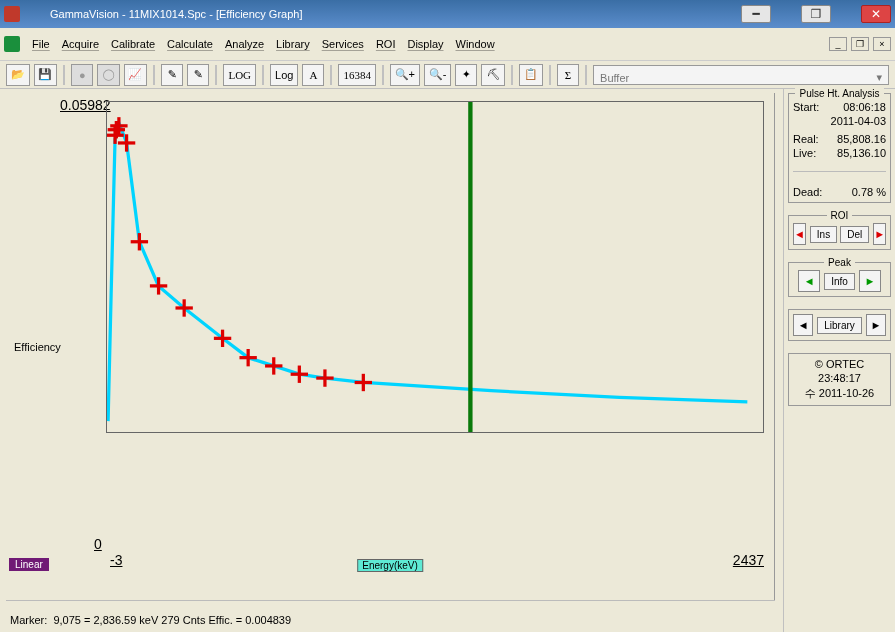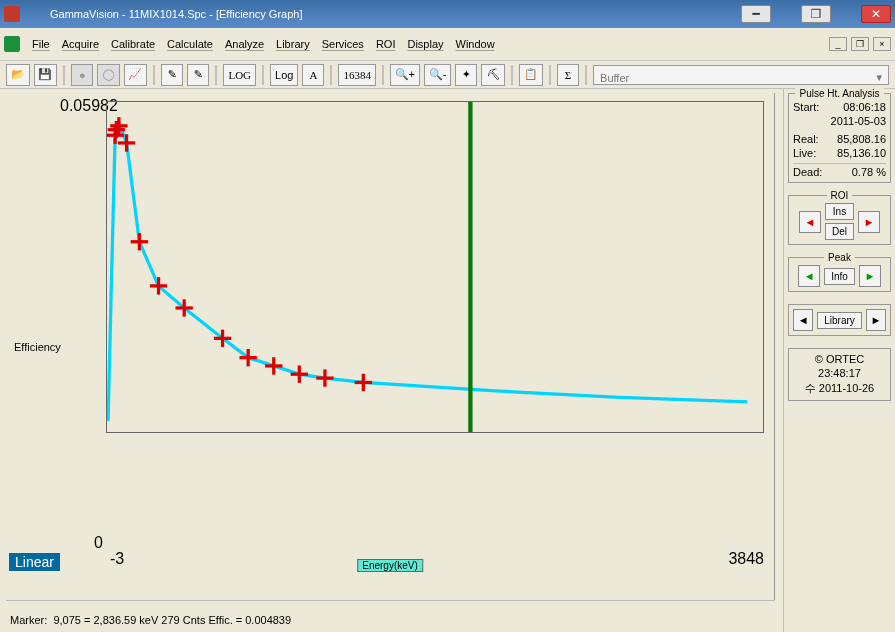--- a/index.html
+++ b/index.html
@@ -18,24 +18,24 @@
   .toolbar { height: 28px; background: #ece9d8; display: flex; align-items: center; padding: 2px 6px; gap: 4px; border-bottom: 1px solid #c0c0c0; }
   .tbtn { min-width: 22px; height: 22px; border: 1px solid #999; background: #f4f4f4; display: inline-flex; align-items: center; justify-content: center; padding: 0 4px; cursor: pointer; font-family: serif; }
   .tbtn.disabled { color: #999; background: #ddd; cursor: default; }
   .tsep { width: 2px; height: 20px; background: #c0c0c0; margin: 0 2px; }
   .tsel { flex: 1; height: 20px; border: 1px solid #999; background: #f4f4f4; display: flex; align-items: flex-end; padding: 0 6px; color: #777; }
   .tsel .chev { margin-left: auto; }
   .main { display: flex; height: 554px; }
   .plotarea { flex: 1; padding: 4px 8px 4px 6px; display: flex; flex-direction: column; }
   .chartwrap { flex: 1; position: relative; border-right: 1px solid #999; }
   .ylabel { position: absolute; left: 8px; top: 50%; transform: translateY(-50%); }
-  .axisnum { position: absolute; font-size: 16px; }
+  .axisnum { position: absolute; font-size: 14px; text-decoration: underline; }
   .chart-svg { position: absolute; left: 100px; top: 8px; right: 10px; bottom: 48px; border: 1px solid #666; }
   .xlab { position: absolute; left: 50%; bottom: 28px; transform: translateX(-50%); background: #5eead4; border: 1px solid #666; padding: 0 4px; font-size: 10px; }
-  .linear-badge { position: absolute; left: 3px; bottom: 29px; background: #0369a1; color: #fff; padding: 1px 6px; font-size: 14px; }
+  .linear-badge { position: absolute; left: 3px; bottom: 29px; background: #701a75; color: #fff; padding: 1px 6px; font-size: 10px; }
   .statuslines { padding: 12px 4px; border-top: 1px solid #bbb; line-height: 14px; }
   .side { width: 112px; padding: 4px 4px; display: flex; flex-direction: column; gap: 12px; border-left: 1px solid #c0c0c0; }
   .panel { border: 1px solid #999; padding: 4px; display: flex; flex-direction: column; gap: 2px; }
   .panel .legend { margin-top: -10px; margin-left: auto; margin-right: auto; background: #ece9d8; padding: 0 4px; font-size: 10px; }
   .row { display: flex; justify-content: space-between; font-size: 10px; }
   .btn { border: 1px solid #888; background: #f4f4f4; padding: 2px 6px; text-align: center; cursor: pointer; font-size: 10px; }
   .btnrow { display: flex; gap: 4px; justify-content: center; align-items: center; }
   .iconbtn { width: 22px; height: 22px; border: 1px solid #888; background: #f4f4f4; display: inline-flex; align-items: center; justify-content: center; cursor: pointer; }
 </style>
 </head>
@@ -126,21 +126,21 @@
   </div>
 </div>
 
 <div class="main">
   <div class="plotarea">
     <div class="chartwrap">
       <div class="ylabel">Efficiency</div>
       <div class="axisnum" style="left:54px; top:4px;">0.05982</div>
       <div class="axisnum" style="left:88px; bottom:48px;">0</div>
       <div class="axisnum" style="left:104px; bottom:32px;">-3</div>
-      <div class="axisnum" style="right:10px; bottom:32px;">3848</div>
+      <div class="axisnum" style="right:10px; bottom:32px;">2437</div>
       <div class="xlab">Energy(keV)</div>
       <div class="linear-badge">Linear</div>
       <svg class="chart-svg" id="chart" viewBox="0 0 302 152">
           <path d="M0.5,146.9 L1.9,88.5 L3.7,17.3 L5.5,9.7 L9.0,18.6 L14.9,64.3 L23.7,84.7 L35.5,94.8 L53.2,108.8 L65.0,117.7 L76.8,121.5 L88.5,125.3 L100.3,127.1 L118.0,129.1 L176.9,132.9 L235.8,136.0 L294.8,138.0" stroke="#00d4ff" stroke-width="1.5" fill="none"></path>
           <line x1="167.295392118611" y1="0" x2="167.295392118611" y2="152" stroke="#0a7a0a" stroke-width="2"></line>
           <line x1="-0.2883339836129535" y1="15.2965563356737" x2="7.7116660163870465" y2="15.2965563356737" stroke="#d00" stroke-width="1.5"></line>
           <line x1="3.7116660163870465" y1="11.2965563356737" x2="3.7116660163870465" y2="19.2965563356737" stroke="#d00" stroke-width="1.5"></line>
           <line x1="0.3008193523214988" y1="12.755600133734532" x2="8.300819352321499" y2="12.755600133734532" stroke="#d00" stroke-width="1.5"></line>
           <line x1="4.300819352321499" y1="8.755600133734532" x2="4.300819352321499" y2="16.755600133734532" stroke="#d00" stroke-width="1.5"></line>
           <line x1="1.4791260241904016" y1="10.976930792377118" x2="9.479126024190402" y2="10.976930792377118" stroke="#d00" stroke-width="1.5"></line>
@@ -174,43 +174,43 @@
 
   <div class="side">
     <div class="panel">
       <div class="legend">Pulse Ht. Analysis</div>
       <div class="row">
           <span>Start:</span>
           <span>08:06:18</span>
         </div>
       <div class="row">
           <span></span>
-          <span>2011-05-03</span>
+          <span>2011-04-03</span>
         </div>
       <div class="row" style="margin-top:4px">
           <span>Real:</span>
           <span>85,808.16</span>
         </div>
       <div class="row">
           <span>Live:</span>
           <span>85,136.10</span>
         </div>
-      <div class="row" style="border-top:1px solid #bbb; margin-top:2px; padding-top:2px">
+      <div class="row" style="border-top:1px solid #bbb; margin-top:10px; padding-top:14px">
           <span>Dead:</span>
           <span>0.78  %</span>
         </div>
     </div>
 
     <div class="panel">
       <div class="legend">ROI</div>
       <div class="btnrow">
         <div class="iconbtn">
             <span style="color:#d00">◄</span>
           </div>
-        <div style="display:flex;flex-direction:column;gap:3px">
+        <div style="display:flex;flex-direction:row;gap:3px">
           <div class="btn">Ins</div>
           <div class="btn">Del</div>
         </div>
         <div class="iconbtn">
             <span style="color:#d00">►</span>
           </div>
       </div>
     </div>
 
     <div class="panel">

